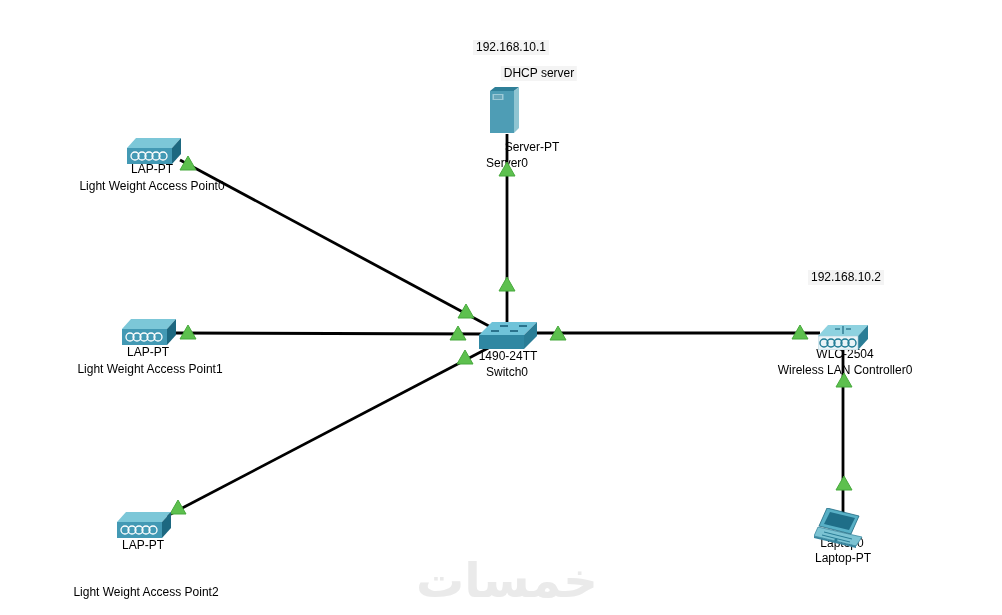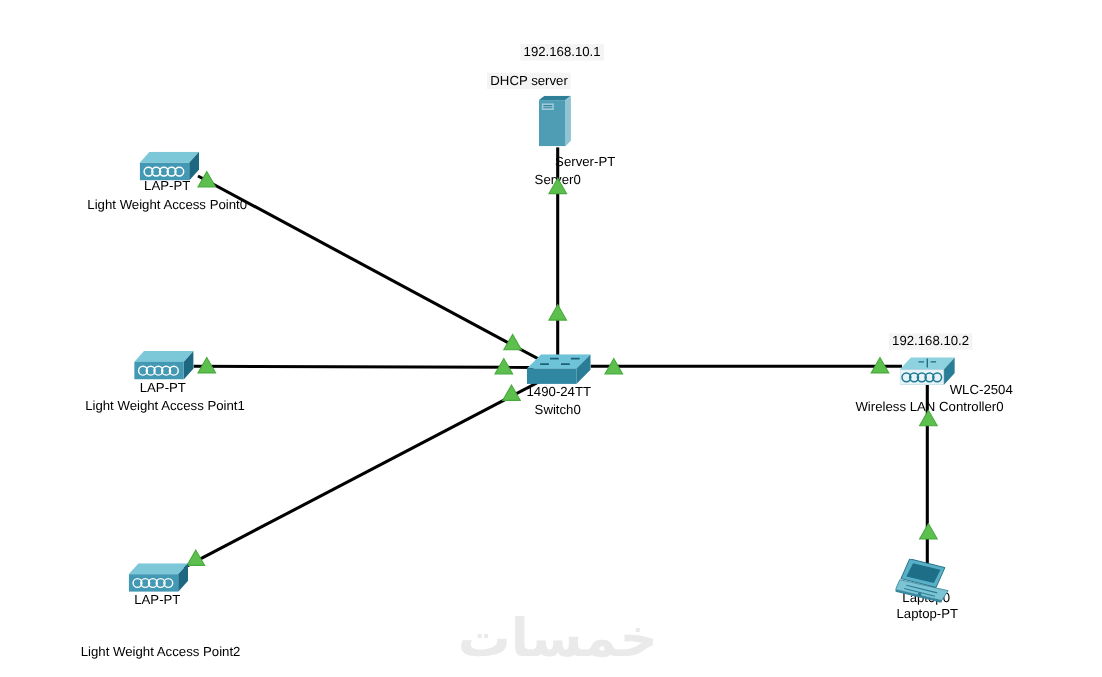--- a/index.html
+++ b/index.html
@@ -33,38 +33,38 @@
   <svg id="links" class="layer" width="1002" height="615">
     <line x1="507" y1="134" x2="507" y2="333" stroke="#000" stroke-width="2.8"></line>
     <line x1="180" y1="160" x2="500" y2="332" stroke="#000" stroke-width="2.8"></line>
     <line x1="176" y1="333" x2="485" y2="334" stroke="#000" stroke-width="2.8"></line>
     <line x1="167" y1="516" x2="494" y2="345" stroke="#000" stroke-width="2.8"></line>
     <line x1="537" y1="333" x2="820" y2="333" stroke="#000" stroke-width="2.8"></line>
     <line x1="843" y1="348" x2="843" y2="514" stroke="#000" stroke-width="2.8"></line>
   </svg>
 
   <div class="lbl ann" style="left:511px;top:40px">192.168.10.1</div>
-  <div class="lbl ann" style="left:481px;top:66px">DHCP server</div>
+  <div class="lbl ann" style="left:539px;top:66px">DHCP server</div>
   <div class="lbl" style="left:532px;top:140px">Server-PT</div>
   <div class="lbl" style="left:507px;top:156px">Server0</div>
 
   <div class="lbl" style="left:152px;top:162px">LAP-PT</div>
   <div class="lbl" style="left:152px;top:179px">Light Weight Access Point0</div>
 
   <div class="lbl" style="left:148px;top:345px">LAP-PT</div>
   <div class="lbl" style="left:150px;top:362px">Light Weight Access Point1</div>
 
   <div class="lbl" style="left:143px;top:538px">LAP-PT</div>
   <div class="lbl" style="left:146px;top:585px">Light Weight Access Point2</div>
 
   <div class="lbl" style="left:508px;top:349px">1490-24TT</div>
   <div class="lbl" style="left:507px;top:365px">Switch0</div>
 
-  <div class="lbl ann" style="left:846px;top:303px">192.168.10.2</div>
-  <div class="lbl" style="left:892px;top:347px">WLC-2504</div>
+  <div class="lbl ann" style="left:846px;top:270px">192.168.10.2</div>
+  <div class="lbl" style="left:845px;top:347px">WLC-2504</div>
   <div class="lbl" style="left:845px;top:363px">Wireless LAN Controller0</div>
 
   <div class="lbl" style="left:843px;top:551px">Laptop-PT</div>
   <div class="lbl" style="left:842px;top:536px">Laptop0</div>
 
   <svg id="arrows" class="layer" width="1002" height="615">
     <g fill="#5dc04e" stroke="#47a93c" stroke-width="1">
       <polygon points="507,162 499,176 515,176"></polygon>
       <polygon points="507,277 499,291 515,291"></polygon>
       <polygon points="188,156 180,170 196,170"></polygon>

